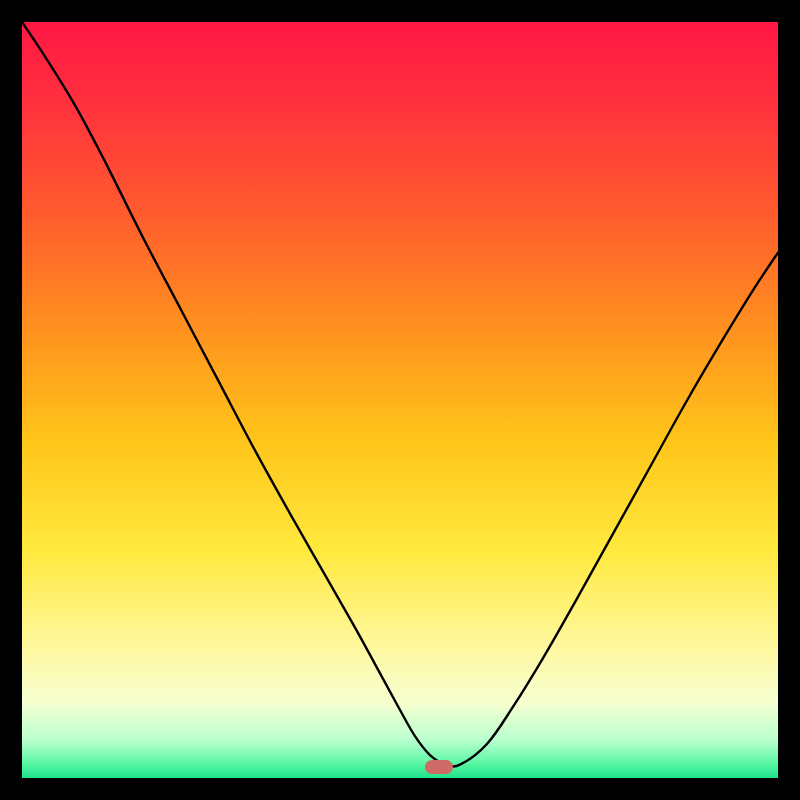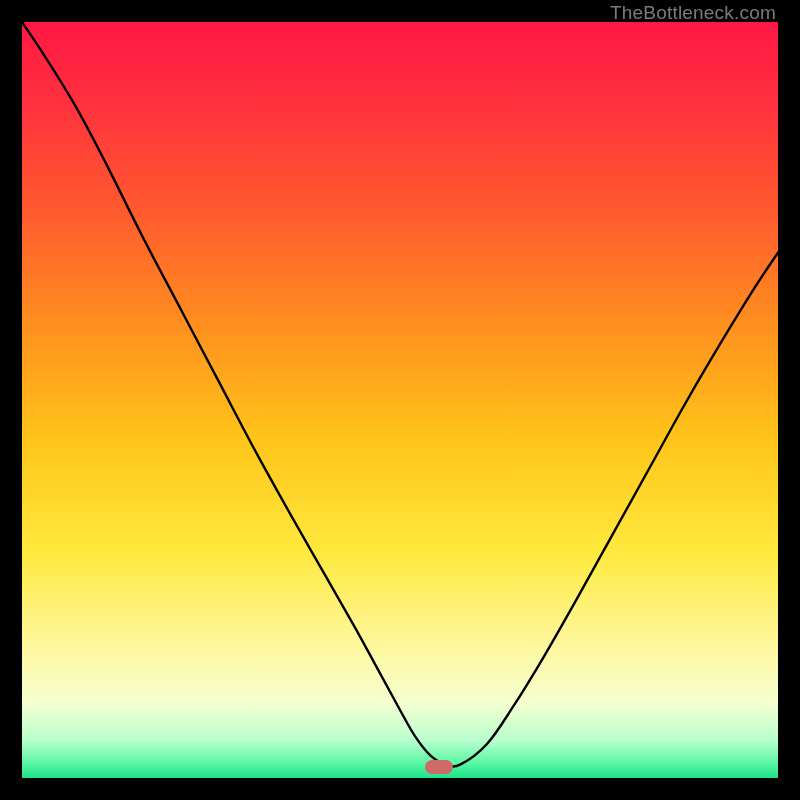--- a/index.html
+++ b/index.html
@@ -45,21 +45,20 @@
   .highlight {
     position: absolute;
     background: #cf6a66;
     border-radius: 8px;
   }
 </style>
 </head>
 <body>
 
 <div class="frame">
-  <div class="watermark">TheBottleneck.com</div>
 
   <div class="plot" id="plot">
     <div class="gradient" id="gradient" style="background: linear-gradient(rgb(255, 23, 68) 0%, rgb(255, 47, 62) 10%, rgb(255, 90, 46) 25%, rgb(255, 143, 31) 40%, rgb(255, 196, 25) 55%, rgb(255, 233, 62) 70%, rgb(255, 247, 154) 82%, rgb(246, 255, 208) 90%, rgb(185, 255, 206) 95%, rgb(92, 247, 165) 98%, rgb(29, 227, 138) 100%);"></div>
     <svg class="curve" id="curve-svg" viewBox="0 0 756 756" preserveAspectRatio="none">
       <path id="curve-path" fill="none" stroke="#000000" stroke-width="2.4" stroke-linejoin="round" stroke-linecap="round" d="M 0.00 0.00 C 4.08 6.12, 13.15 19.05, 22.68 34.02 C 32.21 48.99, 42.03 64.11, 52.92 83.16 C 63.81 102.21, 70.91 116.05, 83.16 139.86 C 95.41 163.67, 107.35 188.92, 120.96 215.46 C 134.57 242.00, 145.15 261.42, 158.76 287.28 C 172.37 313.14, 182.95 333.24, 196.56 359.10 C 210.17 384.96, 220.75 405.75, 234.36 430.92 C 247.97 456.09, 259.91 477.19, 272.16 498.96 C 284.41 520.73, 291.51 532.83, 302.40 551.88 C 313.29 570.93, 323.11 587.79, 332.64 604.80 C 342.17 621.81, 347.16 631.41, 355.32 646.38 C 363.48 661.35, 371.20 675.71, 378.00 687.96 C 384.80 700.21, 387.68 706.26, 393.12 714.42 C 398.56 722.58, 402.80 728.29, 408.24 733.32 C 413.68 738.35, 417.92 740.76, 423.36 742.39 C 428.80 744.02, 431.00 746.07, 438.48 742.39 C 445.96 738.72, 455.41 732.46, 464.94 721.98 C 474.47 711.50, 481.19 699.83, 491.40 684.18 C 501.61 668.53, 510.75 653.41, 521.64 635.04 C 532.53 616.67, 539.63 603.89, 551.88 582.12 C 564.13 560.35, 576.07 538.57, 589.68 514.08 C 603.29 489.59, 613.87 470.53, 627.48 446.04 C 641.09 421.55, 651.67 401.81, 665.28 378.00 C 678.89 354.19, 690.83 334.15, 703.08 313.74 C 715.33 293.33, 723.79 279.57, 733.32 264.60 C 742.85 249.63, 751.92 236.70, 756.00 230.58"></path>
     </svg>
     <div class="highlight" id="highlight" style="width: 28px; height: 14px; left: 403.312px; top: 737.66px; background: rgb(207, 106, 102);"></div>
   </div>
 </div>
 

